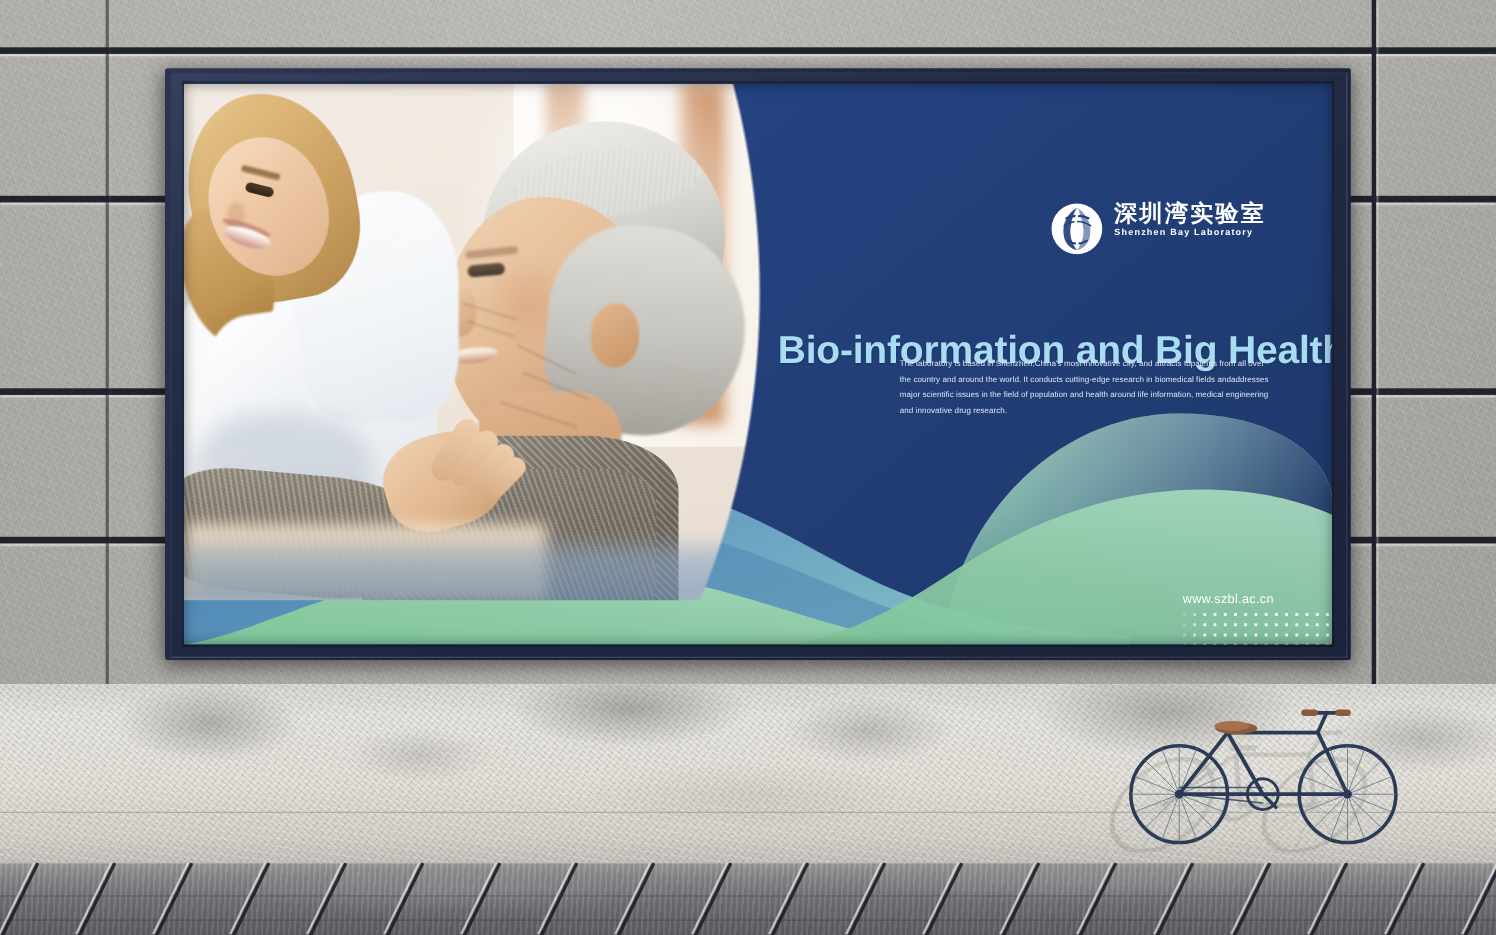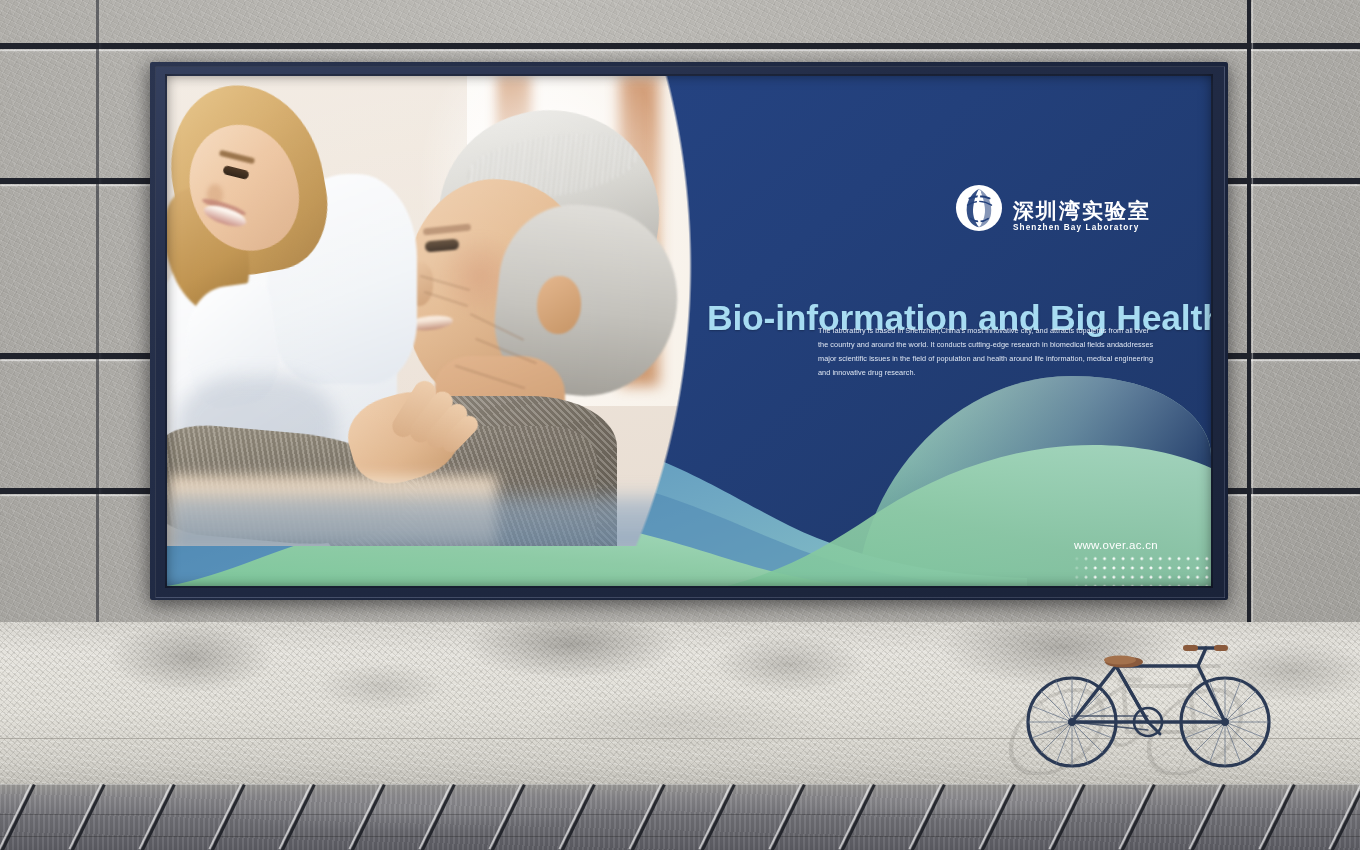--- a/index.html
+++ b/index.html
@@ -223,21 +223,21 @@
   .dots{
     position:absolute;left:905px;top:478px;width:252px;height:82px;
     background-image:radial-gradient(#ffffff 0 1.3px, transparent 1.6px);
     background-size:9.3px 9.3px;
     -webkit-mask-image:linear-gradient(102deg, transparent 0%, #000 10%, #000 100%);
             mask-image:linear-gradient(102deg, transparent 0%, #000 10%, #000 100%);
     opacity:.95;
   }
 
   
-  .logo-block{position:absolute;left:788px;top:108px;display:flex;align-items:flex-end;gap:10px;}
+  .logo-block{position:absolute;left:788px;top:108px;display:flex;align-items:flex-start;gap:10px;}
   .logo-mark{width:48px;height:48px;flex:0 0 48px;}
   .logo-text{display:flex;flex-direction:column;line-height:1;}
   .logo-cn{color:#ffffff;font-size:21px;font-weight:bold;letter-spacing:2px;}
   .logo-en{color:#ffffff;font-size:8.2px;font-weight:bold;letter-spacing:1.1px;margin-top:3px;}
 
   .title-en{
     position:absolute;left:540px;top:222px;width:455px;text-align:right;
     color:#a7dcf2;font-size:35.5px;font-weight:bold;letter-spacing:-0.2px;white-space:nowrap;
     text-shadow:0 1px 2px rgba(0,0,0,.25);
   }
@@ -441,21 +441,21 @@
         <path d="M52,16 C46,36 45,58 52,84" stroke="#ffffff" stroke-width="5" fill="none" stroke-linecap="round"></path>
       </svg>
       <div class="logo-text">
         <div class="logo-cn">深圳湾实验室</div>
         <div class="logo-en">Shenzhen Bay Laboratory</div>
       </div>
     </div>
 
     <div class="title-en">Bio-information and Big Health</div>
     <div class="body-copy">The laboratory is based in Shenzhen,China's most innovative city, and attracts topalents from all over the country and around the world. It conducts cutting-edge research in biomedical fields andaddresses major scientific issues in the field of population and health around life information, medical engineering and innovative drug research.</div>
-    <div class="site-url">www.over.ac.cn</div>
+    <div class="site-url">www.szbl.ac.cn</div>
   </div>
 
   <div class="bb-inner-shadow"></div>
 
   <svg class="bike-shadow" viewBox="0 0 290 135">
     <g transform="skewX(-24) translate(40,4)" fill="none" stroke="#6f6d68" stroke-opacity=".55">
       <circle cx="58" cy="88" r="42" stroke-width="4"></circle>
       <circle cx="196" cy="88" r="42" stroke-width="4"></circle>
       <g stroke-width="1.1" stroke-opacity=".4">
         <path d="M58,46 L58,130 M16,88 L100,88 M28,58 L88,118 M88,58 L28,118 M20,70 L96,106 M20,106 L96,70"></path>

